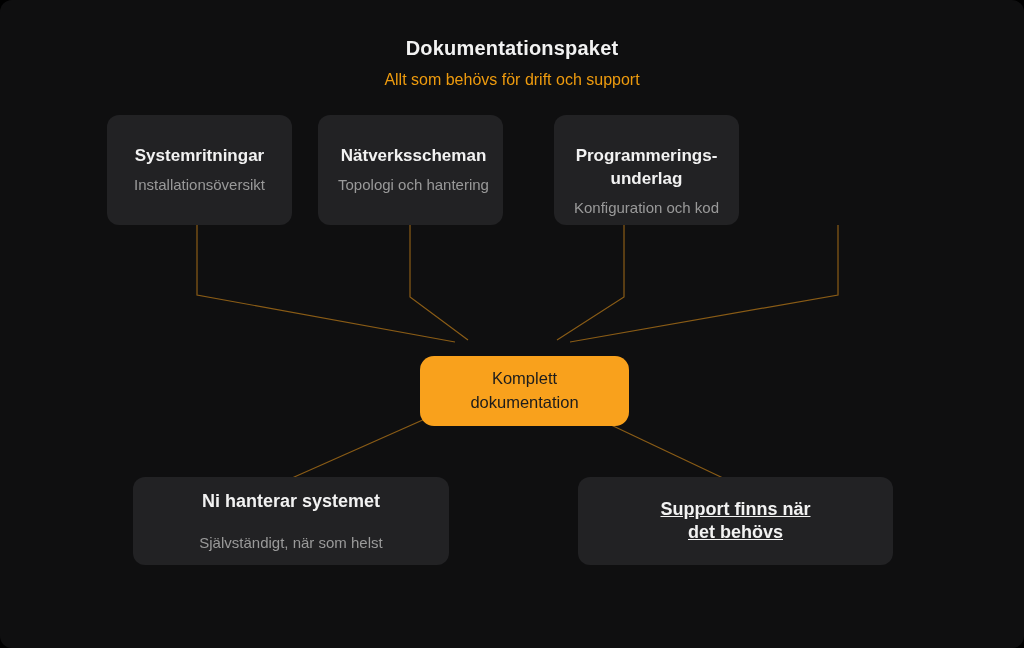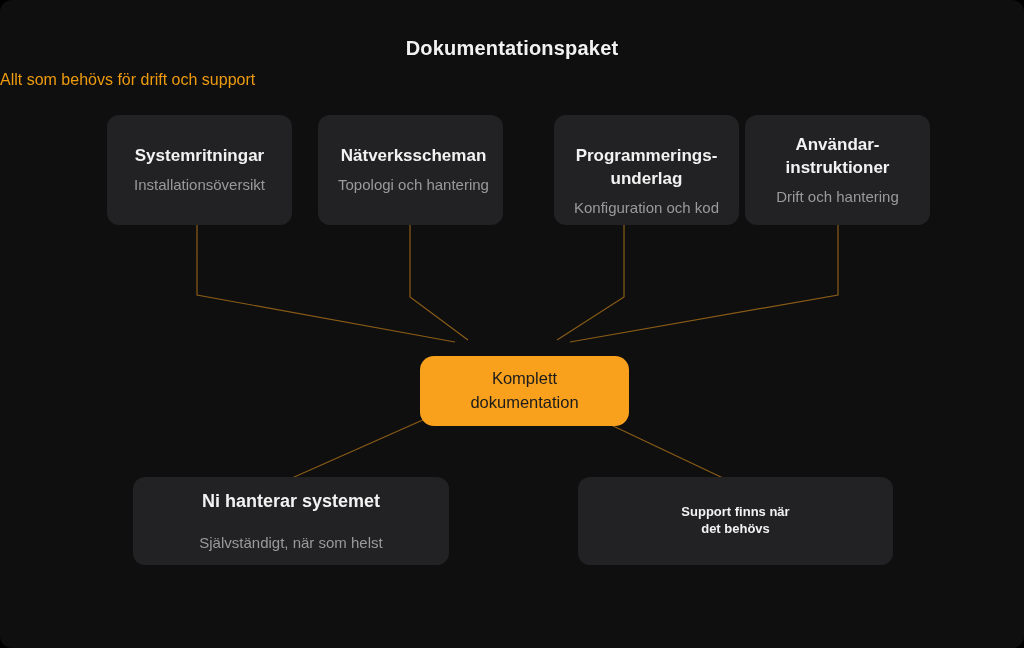--- a/index.html
+++ b/index.html
@@ -25,21 +25,21 @@
   }
   .lines{position:absolute;left:0;top:0;z-index:1;}
   .lines polyline{fill:none;stroke:var(--line);stroke-width:1.2;}
   .header-title{
     position:absolute;top:37px;left:0;width:100%;
     text-align:center;color:var(--title);
     font-size:20px;font-weight:700;letter-spacing:.2px;z-index:2;
   }
   .header-subtitle{
     position:absolute;top:71px;left:0;width:100%;
-    color:var(--accent);font-size:16px;z-index:2;
+    text-align:center;color:var(--accent);font-size:16px;z-index:2;
   }
   .node{
     position:absolute;background:var(--box-bg);
     border-radius:12px;z-index:2;
     display:flex;flex-direction:column;align-items:center;justify-content:center;
     text-align:center;padding:8px 10px;
   }
   .node-title{
     color:var(--title);font-size:17px;font-weight:700;
     line-height:1.35;white-space:pre-line;
@@ -56,21 +56,21 @@
     display:flex;align-items:center;justify-content:center;text-align:center;
   }
   .center-label{
     color:var(--center-text);font-size:16.5px;font-weight:500;
     line-height:1.45;white-space:pre-line;
   }
   .bottom-box{top:477px;height:88px;}
   #bb0{left:133px;width:316px;gap:14px;}
   #bb1{left:578px;width:315px;}
   .bottom-box .node-title{font-size:18px;line-height:1.3;}
-  #bb1 .node-title{font-size:13px;}
+  #bb1 .node-title{font-size:18px;text-decoration:underline;}
   .bottom-box .node-sub{margin-top:6px;}
 </style>
 </head>
 <body>
 
 <div class="canvas">
 
   <svg class="lines" width="1024" height="648" viewBox="0 0 1024 648">
     <polyline points="197,223 197,295 455,342"></polyline>
     <polyline points="410,223 410,297 468,340"></polyline>
@@ -89,25 +89,20 @@
   </div>
   <div class="node top-box" id="tb1">
     <div class="node-title">Nätverksscheman</div>
     <div class="node-sub">Topologi och hantering</div>
   </div>
   <div class="node top-box" id="tb2">
     <div class="node-title">Programmerings-
 underlag</div>
     <div class="node-sub">Konfiguration och kod</div>
   </div>
-  <div class="node top-box" id="tb3">
-    <div class="node-title">Användar-
-instruktioner</div>
-    <div class="node-sub">Drift och hantering</div>
-  </div>
 
   <div class="center-node">
     <div class="center-label">Komplett
 dokumentation</div>
   </div>
 
   <div class="node bottom-box" id="bb0">
     <div class="node-title">Ni hanterar systemet</div>
     <div class="node-sub">Självständigt, när som helst</div>
   </div>

